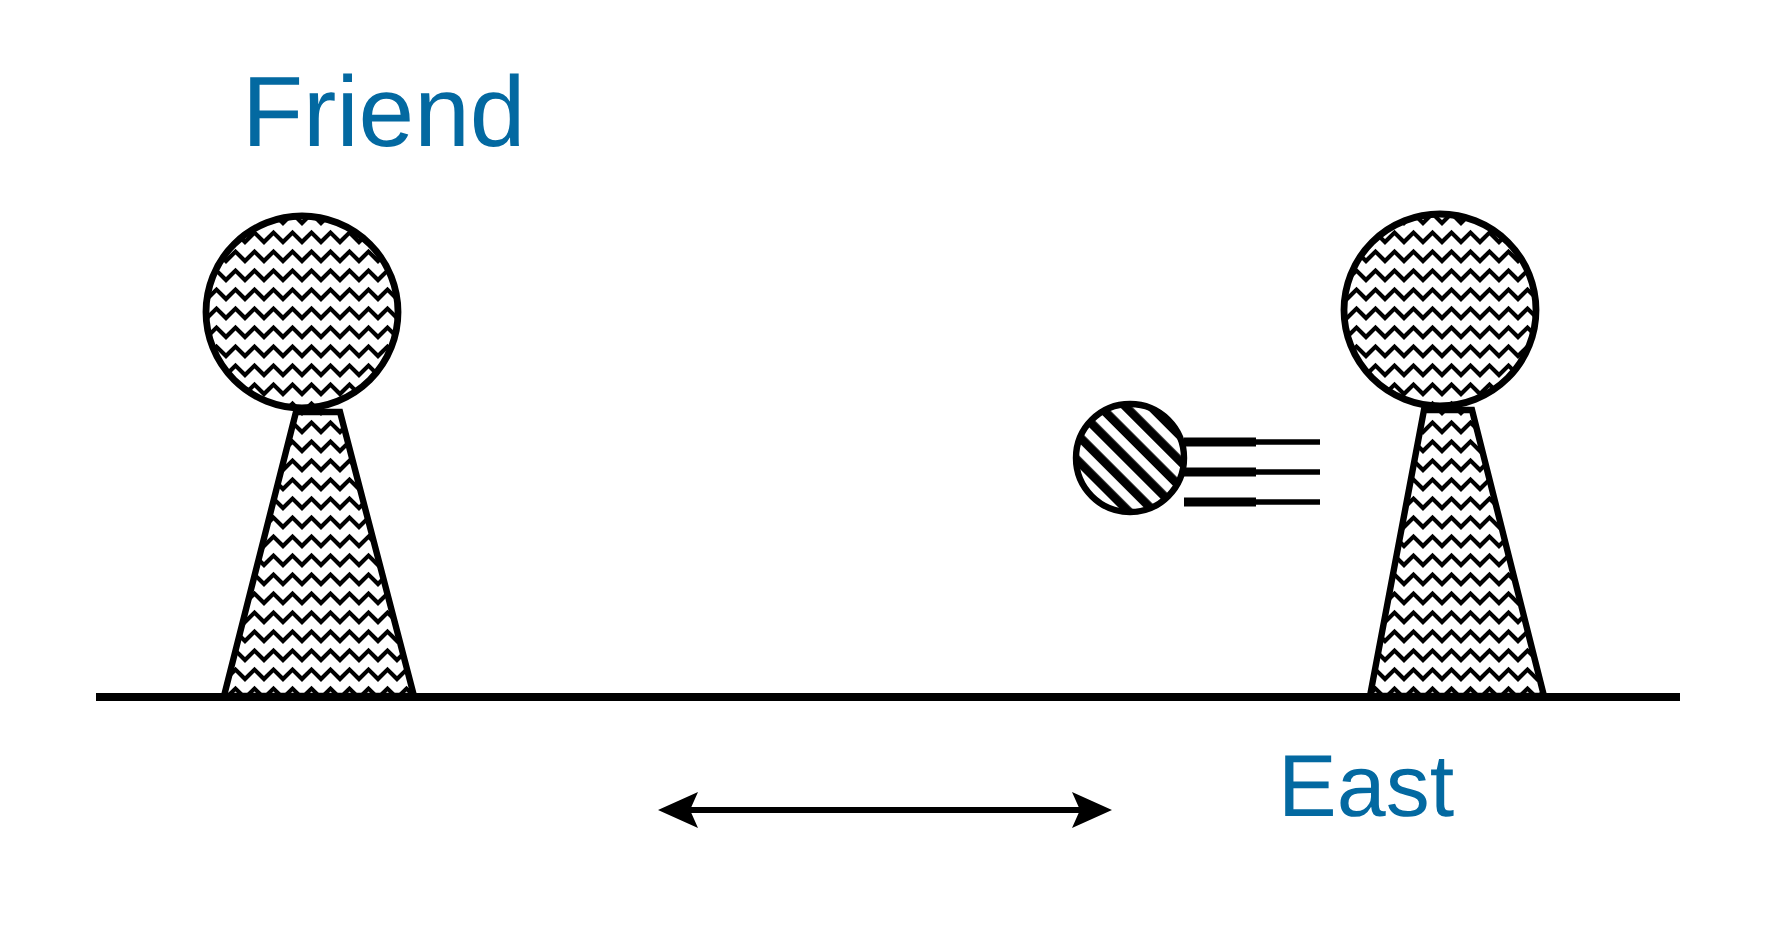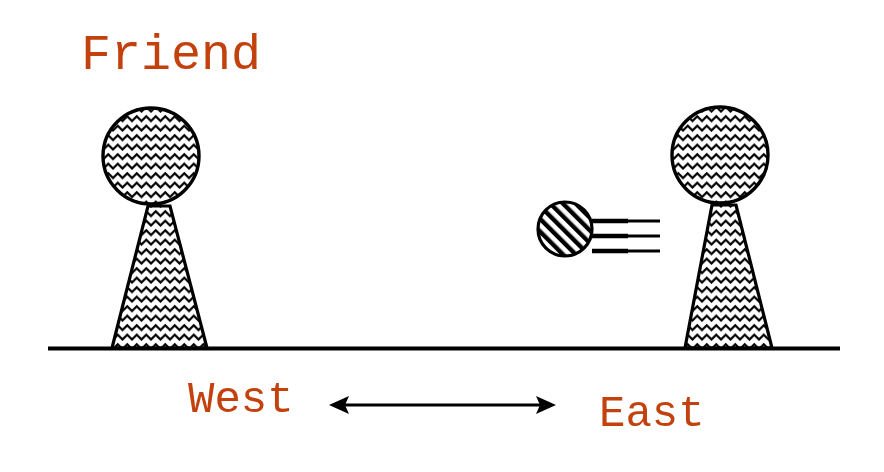--- a/index.html
+++ b/index.html
@@ -21,44 +21,45 @@
   #scene-svg {
     position: absolute;
     left: 0;
     top: 0;
     width: 884px;
     height: 472px;
     display: block;
   }
   .diagram-label {
     position: absolute;
-    font-family: Liberation Mono, monospace;
-    color: #c2410c;
+    font-family: Liberation Sans, sans-serif;
+    color: #0369a1;
     white-space: nowrap;
     line-height: 1;
     font-weight: 400;
+    margin-left: 40px;
   }
   #label-friend {
     left: 81px;
     top: 31px;
     font-size: 50px;
   }
   #label-you {
     left: 659px;
     top: 31px;
     font-size: 50px;
   }
   #label-west {
     left: 188px;
     top: 378px;
     font-size: 44px;
   }
   #label-east {
     left: 599px;
-    top: 392px;
+    top: 372px;
     font-size: 44px;
   }
 </style>
 </head>
 <body>
 
 <div id="stage">
 
   <svg id="scene-svg" viewBox="0 0 884 472" xmlns="http://www.w3.org/2000/svg">
     <defs>
@@ -101,17 +102,16 @@
     <g>
       <line x1="338" y1="405" x2="548" y2="405" stroke="#000000" stroke-width="3"></line>
       <polygon points="329,405 349,396 345,405 349,414" fill="#000000"></polygon>
       <polygon points="556,405 536,396 540,405 536,414" fill="#000000"></polygon>
     </g>
   </svg>
 
   <div class="diagram-label" id="label-friend">Friend</div>
 
 
-  <div class="diagram-label" id="label-west">West</div>
 
   <div class="diagram-label" id="label-east">East</div>
 
 </div>
 
 </body></html>

